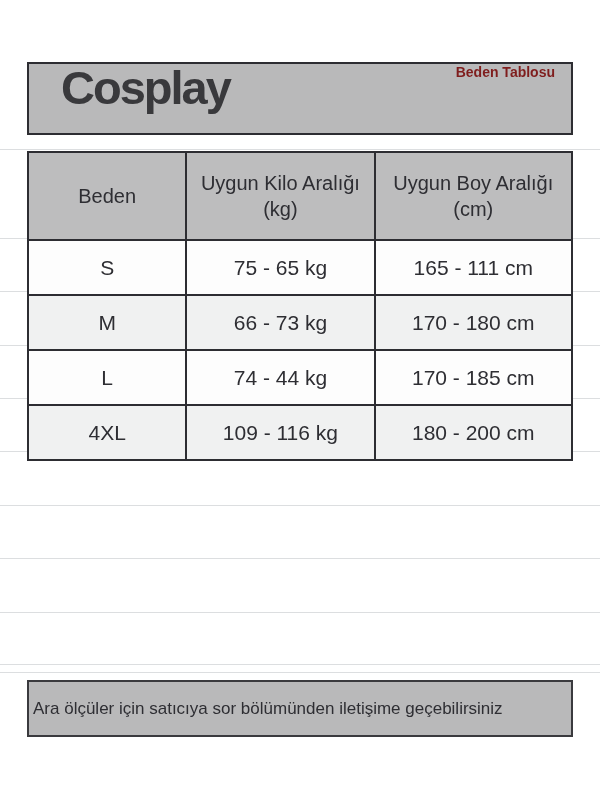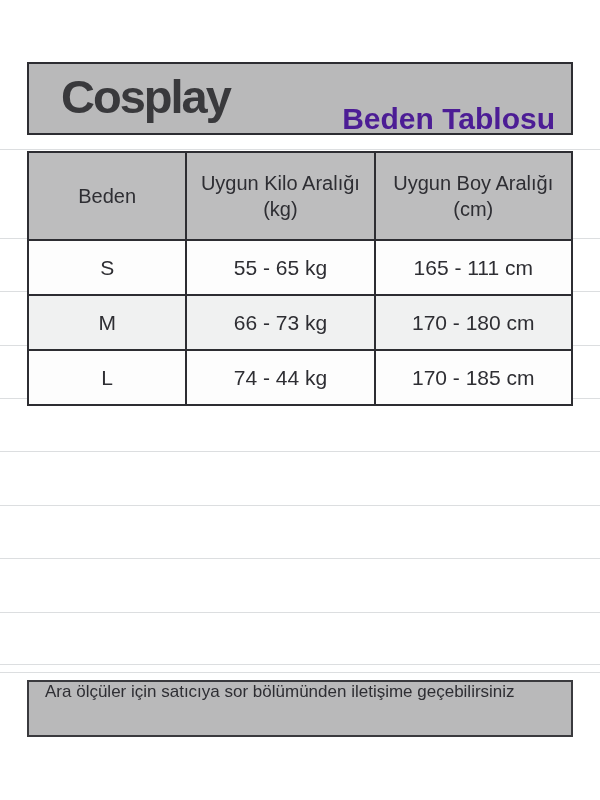--- a/index.html
+++ b/index.html
@@ -31,39 +31,38 @@
   .brand-bar {
     position: absolute;
     left: 27px;
     top: 62px;
     width: 546px;
     height: 73px;
     box-sizing: border-box;
     background: #b9b9ba;
     border: 2px solid #2d2d32;
     display: flex;
-    align-items: center;
+    align-items: flex-start;
     justify-content: space-between;
     padding: 0 16px 0 32px;
     z-index: 2;
   }
   .logo {
     font-size: 47px;
     font-weight: bold;
     letter-spacing: -2px;
     color: #39393c;
     line-height: 1;
     padding-bottom: 4px;
   }
   .bar-title {
-    font-size: 30px;
+    font-size: 14px;
     font-weight: bold;
-    color: #4c1d95;
+    color: #7f1d1d;
     letter-spacing: 0px;
-    margin-top: 40px;
   }
 
   
   .table-wrap {
     position: absolute;
     left: 27px;
     top: 151px;
     width: 546px;
     z-index: 2;
   }
@@ -102,22 +101,22 @@
   .footer-bar {
     position: absolute;
     left: 27px;
     top: 680px;
     width: 546px;
     height: 57px;
     box-sizing: border-box;
     background: #b9b9ba;
     border: 2px solid #3a3a3e;
     display: flex;
-    align-items: flex-start;
-    padding: 0 16px;
+    align-items: center;
+    padding: 0 4px;
     z-index: 2;
   }
   .footer-note {
     font-size: 17px;
     color: #2e2e33;
   }
 </style>
 </head>
 <body>
 
@@ -161,39 +160,44 @@
 
   <th>
     <div>Uygun Boy Aralığı</div>
     <div>(cm)</div>
   </th>
 </tr>
       </thead>
       <tbody id="table-body">
   <tr>
     <td>S</td>
-    <td>55 - 65 kg</td>
+    <td>75 - 65 kg</td>
     <td>165 - 111 cm</td>
   </tr>
 
   <tr>
     <td>M</td>
     <td>66 - 73 kg</td>
     <td>170 - 180 cm</td>
   </tr>
 
   <tr>
     <td>L</td>
     <td>74 - 44 kg</td>
     <td>170 - 185 cm</td>
   </tr>
 
 
 
 
+  <tr>
+    <td>4XL</td>
+    <td>109 - 116 kg</td>
+    <td>180 - 200 cm</td>
+  </tr>
 
 </tbody>
     </table>
   </div>
 
   <div class="footer-bar">
     <span class="footer-note">Ara ölçüler için satıcıya sor bölümünden iletişime geçebilirsiniz</span>
   </div>
 
 </div>

